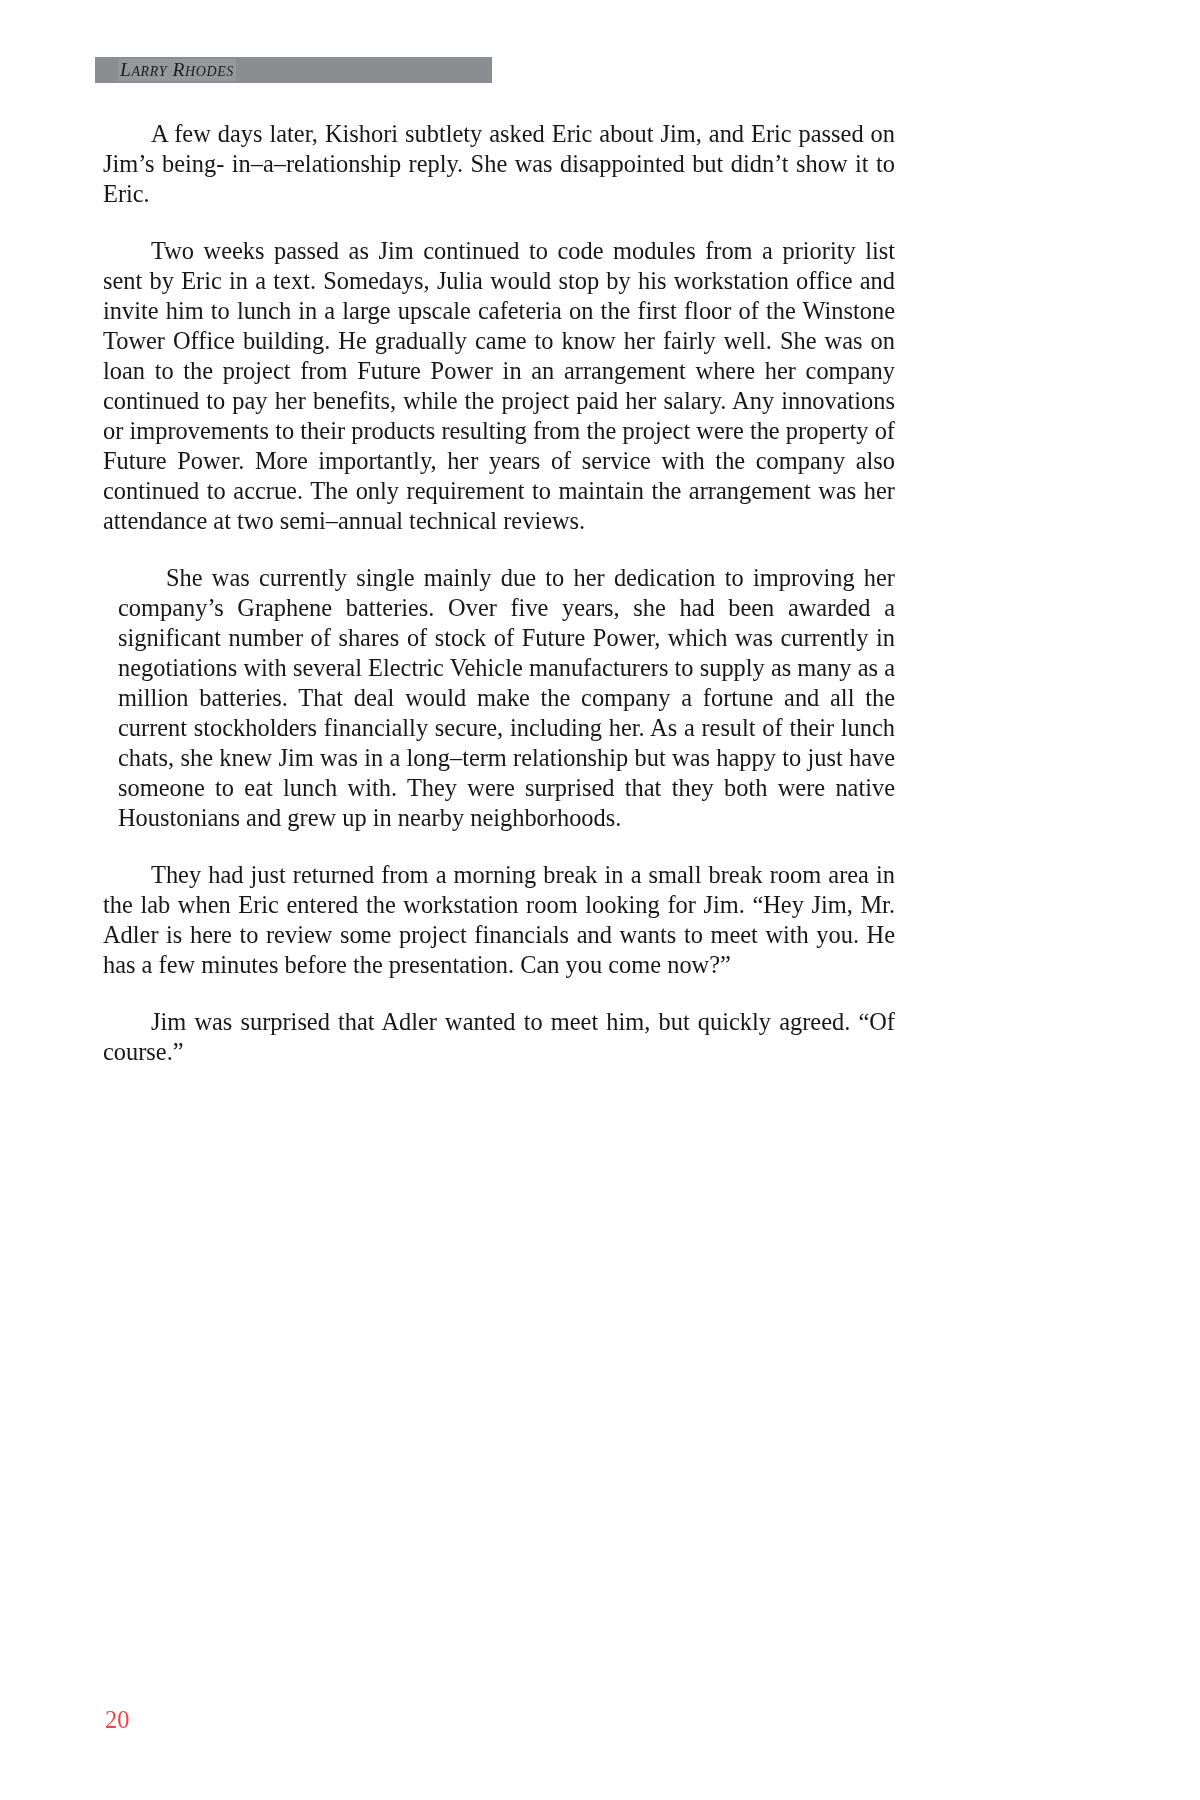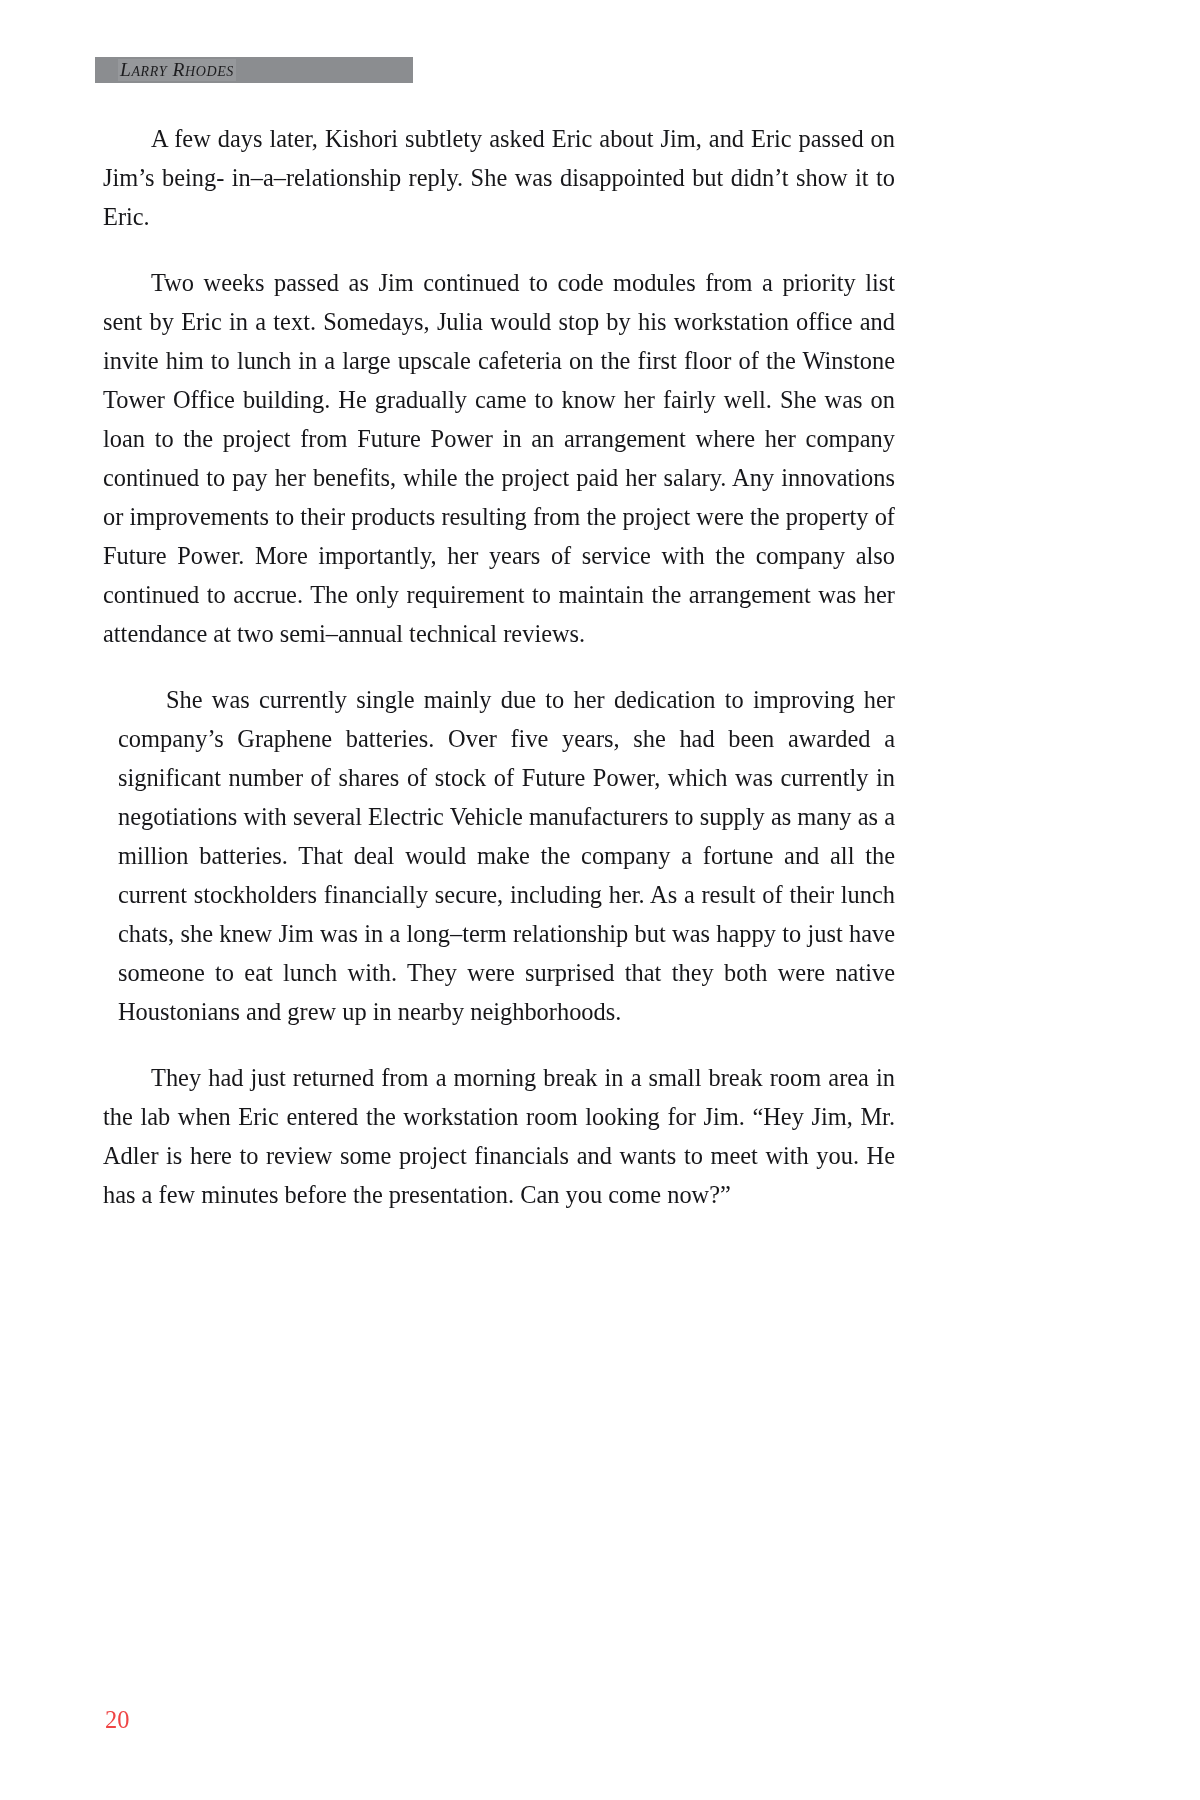--- a/index.html
+++ b/index.html
@@ -19,21 +19,21 @@
     position: absolute;
     inset: 0;
     background: #ffffff;
   }
 
   
   .header-band {
     position: absolute;
     left: 95px;
     top: 57px;
-    width: 318px;
+    width: 397px;
     height: 26px;
     background: #8b8d90;
   }
   .header-title {
     position: absolute;
     left: 23px;
     top: 2px;
     font-family: "Liberation Serif", "DejaVu Serif", serif;
     font-style: italic;
     font-variant: small-caps;
@@ -53,21 +53,21 @@
     top: 119px;
     width: 792px;
   }
 
   .para {
     margin: 0 0 26px 0;
     text-indent: 48px;
     text-align: justify;
     text-justify: inter-word;
     font-size: 24.4px;
-    line-height: 39px;
+    line-height: 30px;
     color: #17171a;
     -webkit-font-smoothing: antialiased;
     hyphens: none;
   }
   .para:last-of-type {
     margin-bottom: 0;
   }
 
   
   .para.p1 { margin-bottom: 27px; }
@@ -93,17 +93,18 @@
 
   <div class="header-band">
     <span class="header-title">Larry Rhodes</span>
   </div>
 
   <div class="text-column">
     <p class="para p1">A few days later, Kishori subtlety asked Eric about Jim, and Eric passed on Jim’s being- in–a–relationship reply. She was disappointed but didn’t show it to Eric.</p>
     <p class="para p2">Two weeks passed as Jim continued to code modules from a priority list sent by Eric in a text. Somedays, Julia would stop by his workstation office and invite him to lunch in a large upscale cafeteria on the first floor of the Winstone Tower Office building. He gradually came to know her fairly well. She was on loan to the project from Future Power in an arrangement where her company continued to pay her benefits, while the project paid her salary. Any innovations or improvements to their products resulting from the project were the property of Future Power. More importantly, her years of service with the company also continued to accrue. The only requirement to maintain the arrangement was her attendance at two semi–annual technical reviews.</p>
     <p class="para p3">She was currently single mainly due to her dedication to improving her company’s Graphene batteries. Over five years, she had been awarded a significant number of shares of stock of Future Power, which was currently in negotiations with several Electric Vehicle manufacturers to supply as many as a million batteries. That deal would make the company a fortune and all the current stockholders financially secure, including her. As a result of their lunch chats, she knew Jim was in a long–term relationship but was happy to just have someone to eat lunch with. They were surprised that they both were native Houstonians and grew up in nearby neighborhoods.</p>
     <p class="para p4">They had just returned from a morning break in a small break room area in the lab when Eric entered the workstation room looking for Jim. “Hey Jim, Mr. Adler is here to review some project financials and wants to meet with you. He has a few minutes before the presentation. Can you come now?”</p>
+    <p class="para p5">Jim was surprised that Adler wanted to meet him, but quickly agreed. “Of course.”</p>
   </div>
 
   <div class="folio">20</div>
 
 </div>
 
 </body></html>

